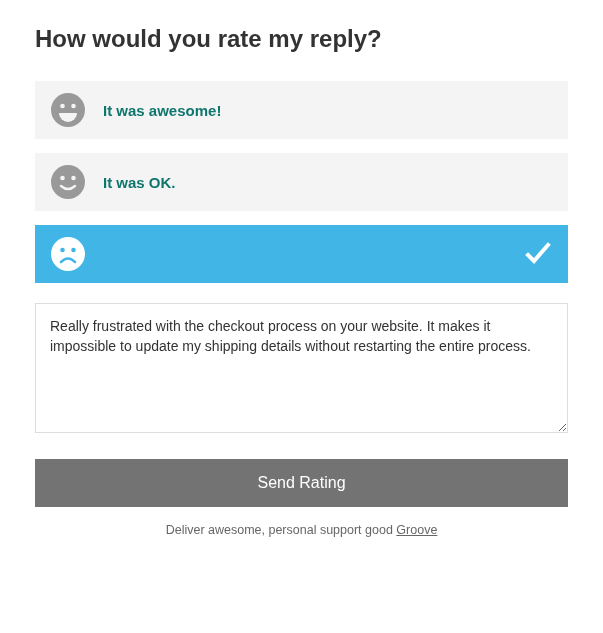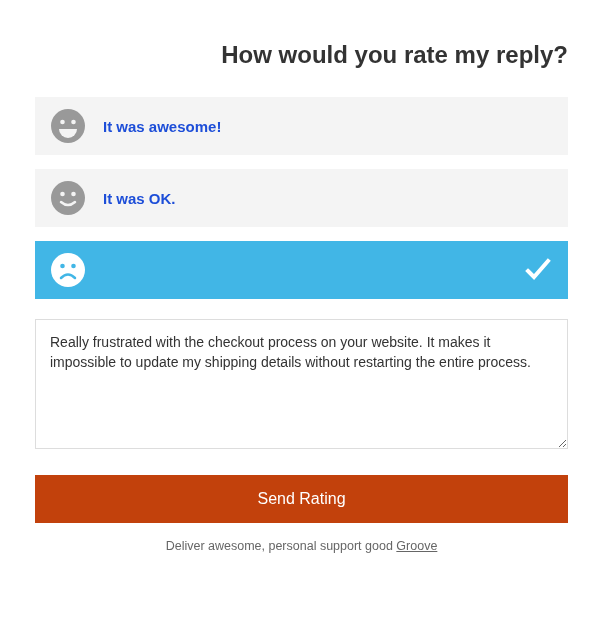--- a/index.html
+++ b/index.html
@@ -4,34 +4,34 @@
   <style>
     * { box-sizing: border-box; margin: 0; padding: 0; }
     body {
       font-family: -apple-system, BlinkMacSystemFont, "Segoe UI", Helvetica, Arial, sans-serif;
       background: #fff;
       width: 603px;
       height: 633px;
       padding: 20px 35px;
     }
     .title {
-      text-align: right;
+      text-align: left;
       font-size: 24px;
       font-weight: 700;
       color: #333;
       margin-bottom: 28px;
-      margin-top: 21px;
+      margin-top: 5px;
     }
     .option {
       display: flex;
       align-items: center;
       padding: 12px 16px;
       margin-bottom: 14px;
       background: #f4f4f4;
-      color: #1d4ed8;
+      color: #0f766e;
       cursor: pointer;
       position: relative;
     }
     .option.selected {
       background: #41b6e6;
       color: #fff;
     }
     .option .icon {
       width: 34px;
       height: 34px;
@@ -55,21 +55,21 @@
       font-size: 14px;
       color: #333;
       font-family: inherit;
       resize: both;
       line-height: 1.45;
       margin-top: 6px;
       margin-bottom: 22px;
     }
     .send-btn {
       width: 100%;
-      background: #c2410c;
+      background: #737373;
       color: #fff;
       border: none;
       padding: 15px;
       font-size: 16px;
       cursor: pointer;
       margin-bottom: 16px;
     }
     .footer {
       text-align: center;
       font-size: 12.5px;

